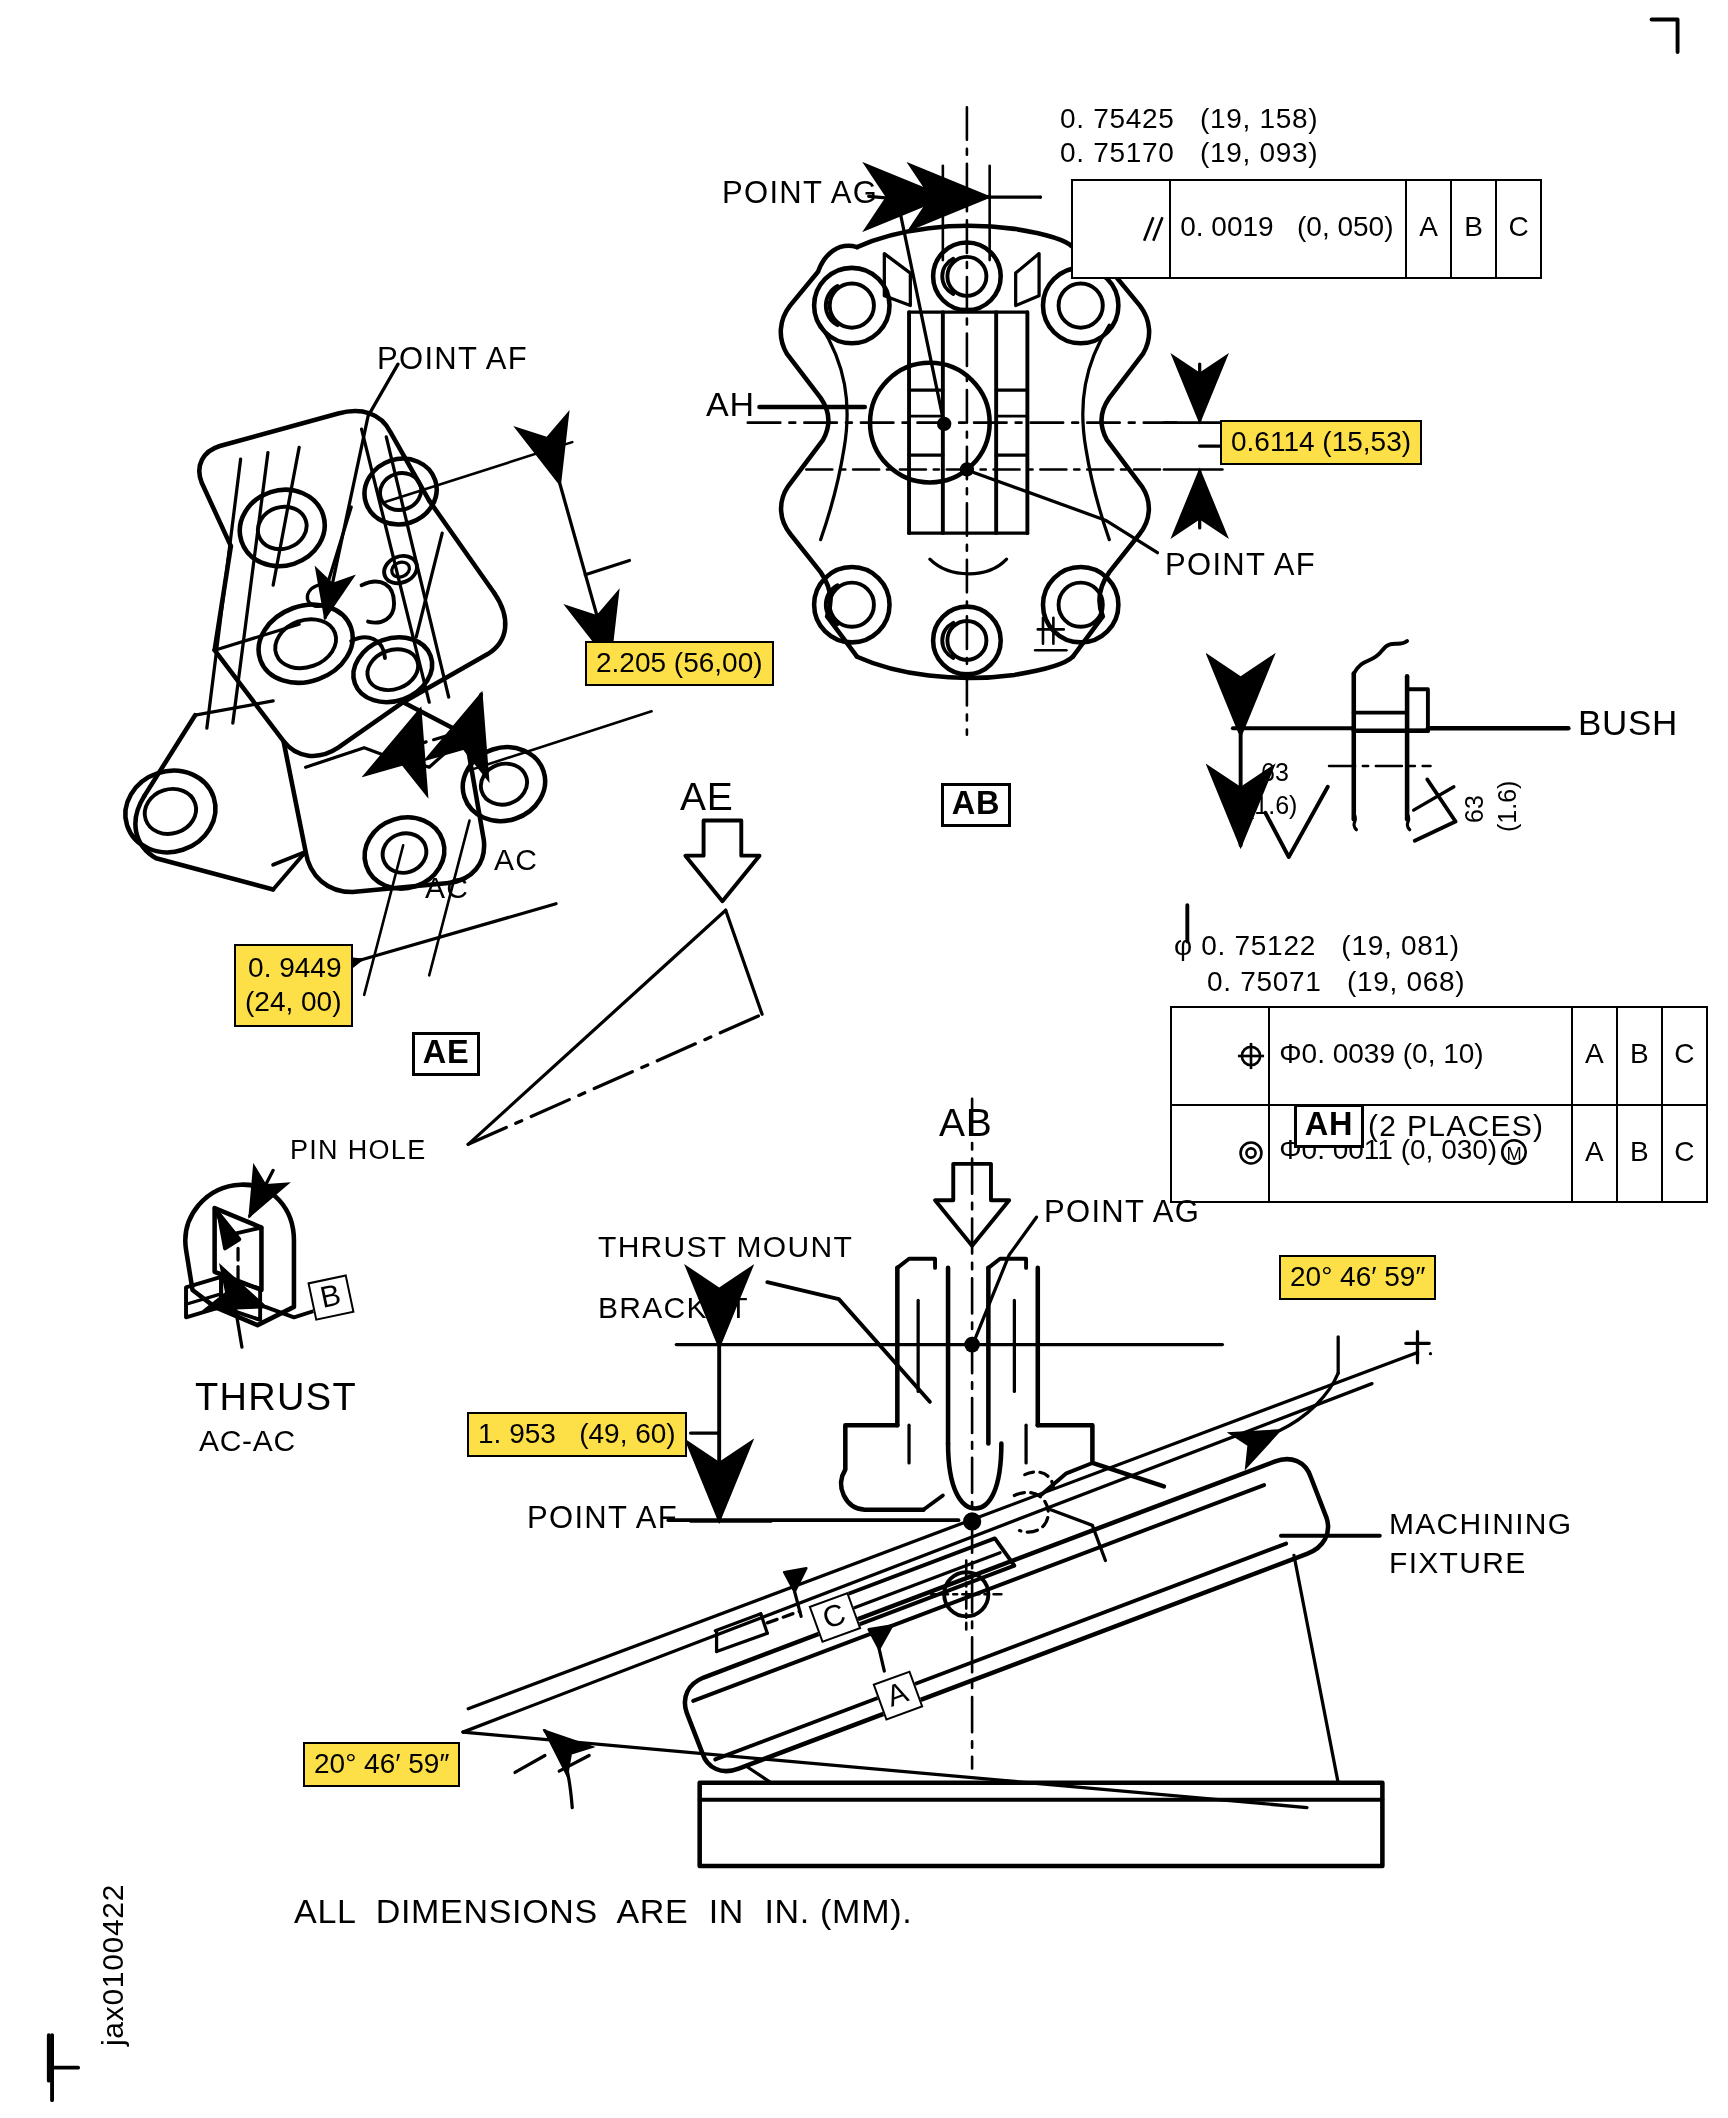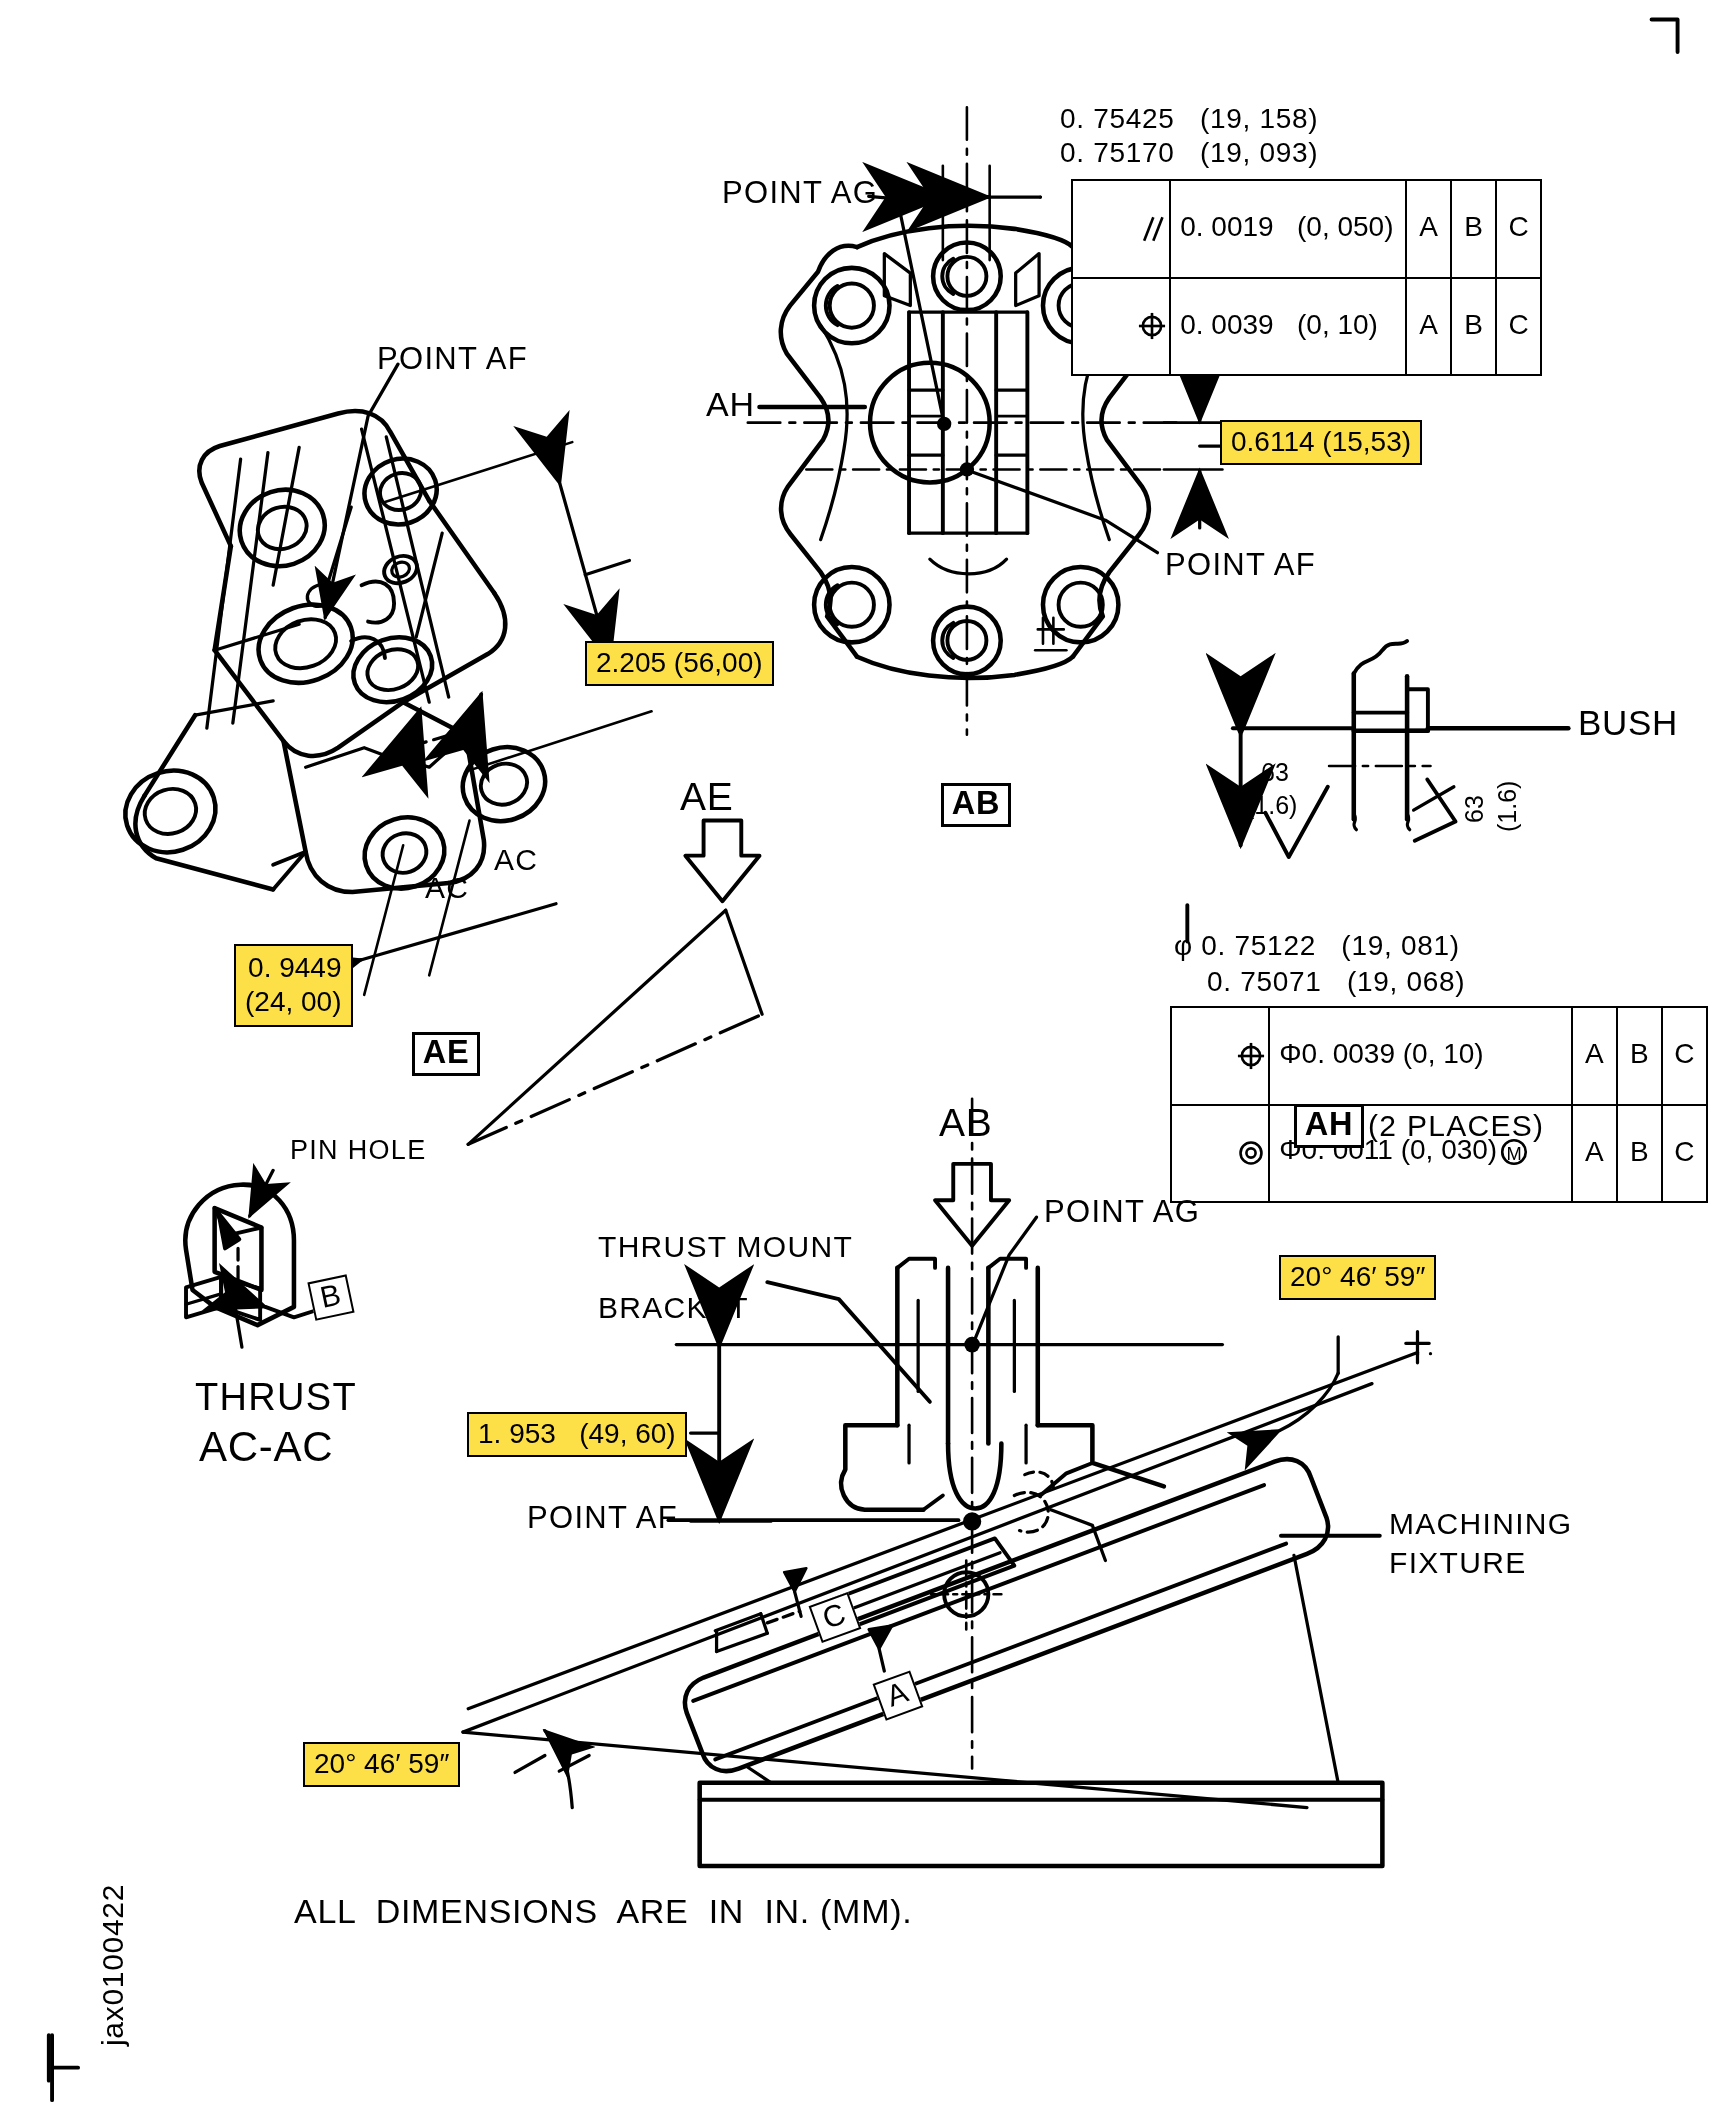--- a/index.html
+++ b/index.html
@@ -454,35 +454,20 @@
           <line x1="14" y1="44" x2="28" y2="8"></line>
                 <line x1="28" y1="44" x2="42" y2="8"></line>
               </g>
             </svg>
       </td>
       <td class="val">0. 0019   (0, 050)</td>
       <td class="dat">A</td>
       <td class="dat">B</td>
       <td class="dat">C</td>
     </tr>
-    <tr>
-      <td class="sym">
-        <svg class="sym-glyph" viewBox="0 0 52 52">
-              <g stroke="#000" stroke-width="4" fill="none">
-          <circle cx="26" cy="26" r="14"></circle>
-                <line x1="26" y1="6" x2="26" y2="46"></line>
-                <line x1="6" y1="26" x2="46" y2="26"></line>
-              </g>
-            </svg>
-      </td>
-      <td class="val">0. 0039   (0, 10)</td>
-      <td class="dat">A</td>
-      <td class="dat">B</td>
-      <td class="dat">C</td>
-    </tr>
   </tbody>
     </table>
 
   <div class="txt lbl" style="left:722px;top:177px;font-size:31px;">POINT AG</div>
   <div class="txt lbl" style="left:706px;top:387px;font-size:34px;letter-spacing:0.7px;">AH</div>
   <div class="boxed" style="left:1220px;top:420px;">0.6114 (15,53)</div>
   <div class="txt lbl" style="left:1165px;top:549px;font-size:31px;">POINT AF</div>
   <div class="datumbox" style="left:941px;top:783px;">AB</div>
 
   <div class="txt lbl" style="left:377px;top:343px;font-size:31px;">POINT AF</div>
@@ -490,21 +475,21 @@
   <div class="boxed two" style="left:234px;top:944px;"><span>0. 9449</span>
 <span>(24, 00)</span></div>
   <div class="txt lbl" style="left:425px;top:872px;font-size:30px;">AC</div>
   <div class="txt lbl" style="left:494px;top:844px;font-size:30px;">AC</div>
   <div class="txt lblbig" style="left:680px;top:777px;font-size:39px;">AE</div>
   <div class="datumbox" style="left:412px;top:1032px;">AE</div>
 
   <div class="txt lbl" style="left:290px;top:1136px;font-size:27px;">PIN HOLE</div>
   <div class="datumbox thin" style="left:311px;top:1278px;transform:rotate(-12deg);">B</div>
   <div class="txt" style="left:195px;top:1378px;font-size:38px;letter-spacing:1.3px;">THRUST</div>
-  <div class="txt" style="left:199px;top:1425px;font-size:42px;letter-spacing:0.7px;text-align:right;">AC-AC</div>
+  <div class="txt" style="left:199px;top:1425px;font-size:30px;letter-spacing:0.7px;text-align:right;">AC-AC</div>
 
   <div class="txt lbl" style="left:1578px;top:705px;font-size:35px;letter-spacing:0.7px;">BUSH</div>
   <div class="txt small" style="left:1261px;top:759px;font-size:25px;">63</div>
   <div class="txt small" style="left:1246px;top:792px;font-size:25px;">(1.6)</div>
   <div class="rot90" style="left:1460px;top:823px;font-size:25px;">63</div>
   <div class="rot90" style="left:1493px;top:832px;font-size:25px;">(1.6)</div>
 
   <div class="txt dimtxt" style="left:1174px;top:931px;">φ 0. 75122   (19, 081)</div>
   <div class="txt dimtxt" style="left:1207px;top:967px;">0. 75071   (19, 068)</div>
 

